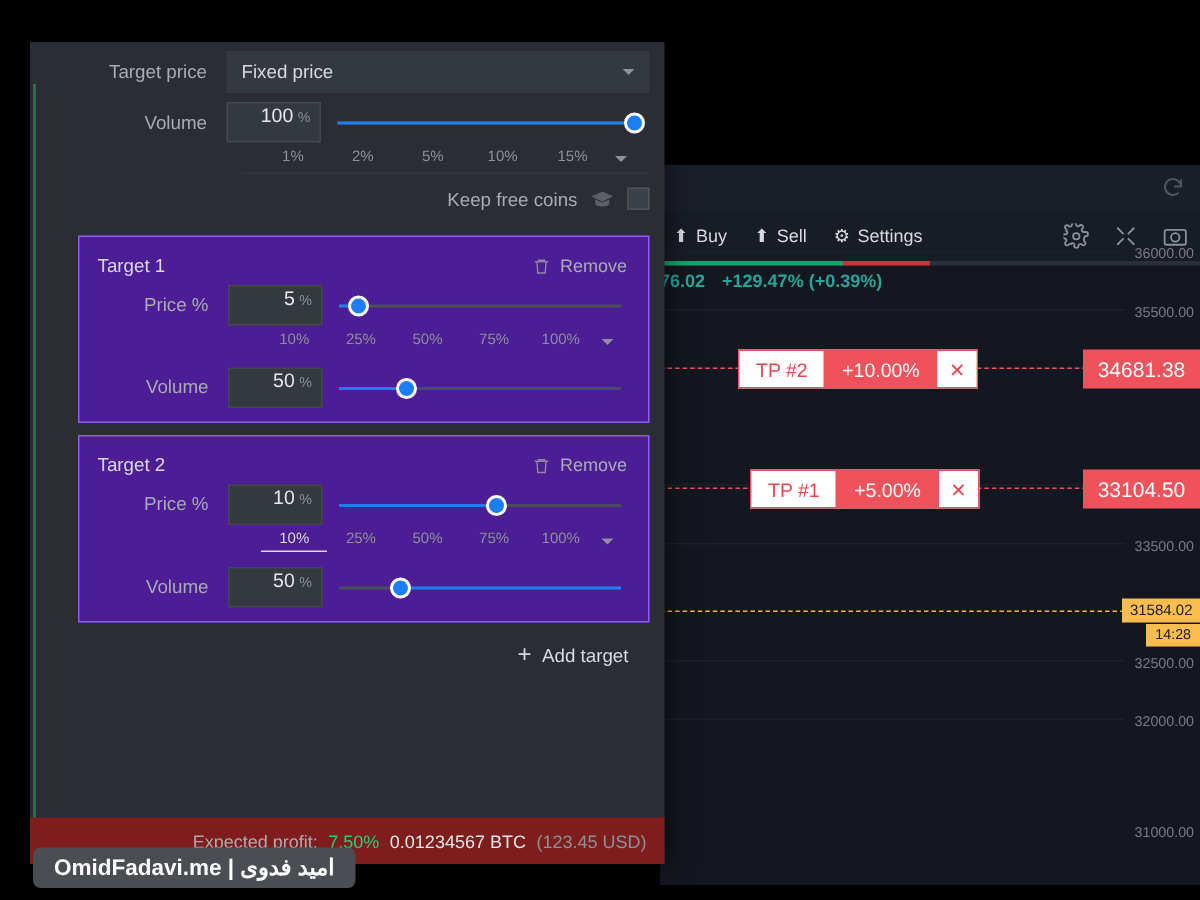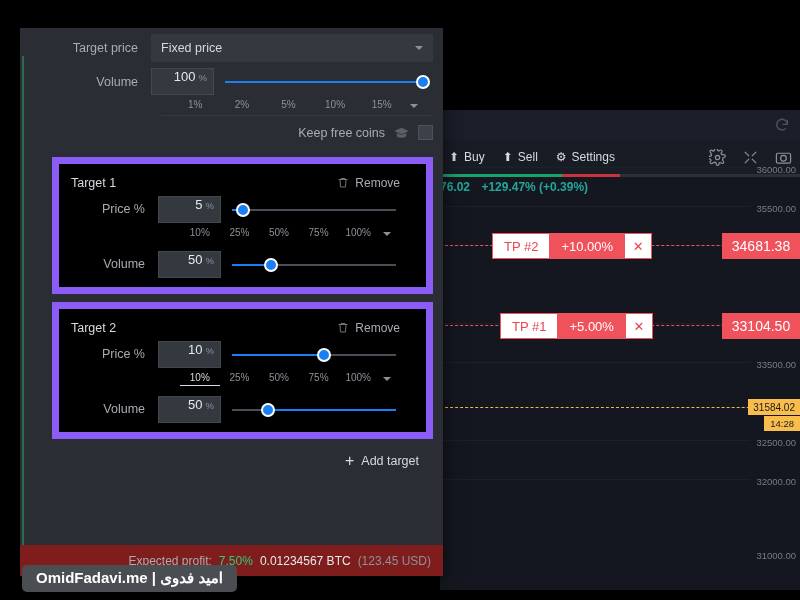--- a/index.html
+++ b/index.html
@@ -214,30 +214,30 @@
     display:flex; align-items:center; justify-content:flex-end;
     gap:8px; padding: 9px 10px 9px 0; color:#a8acb3; font-size:12.5px;margin-left:14px;
   }
   .chk {
     width:15px; height:15px; background:#3c4048; border:1px solid #4d515a;
     cursor:pointer; flex:none;
   }
 
   
   .card {
-    margin: 8px 10px 0 32px; background: #000000; border:7px solid #8b5cf6;
-    padding: 8px 16px 10px 0;
+    margin: 8px 10px 0 32px; background: #4c1d95; border:1px solid #8b5cf6;
+    padding: 8px 4px 10px 0;
   }
   .card-head {
     display:flex; align-items:center; padding: 0 10px 0 12px; height: 22px;
   }
   .card-title { color:#d7dadf; font-size:12.5px; }
   .card-head .sp { flex:1; }
   .remove {
-    display:flex; gap:6px; color:#a8acb3; font-size:12px; cursor:pointer;
+    display:flex; align-items:center; gap:6px; color:#a8acb3; font-size:12px; cursor:pointer;
   }
   .trash { width:12px; height:13px; opacity:.75; }
 
   .add-row {
     display:flex; align-items:center; justify-content:flex-end;
     gap:7px; padding: 14px 24px 12px 0; color:#d7dadf; font-size:12.5px; cursor:pointer;
   }
   .plus { font-size:16px; line-height:1; color:#d7dadf; }
 
   .footer {

